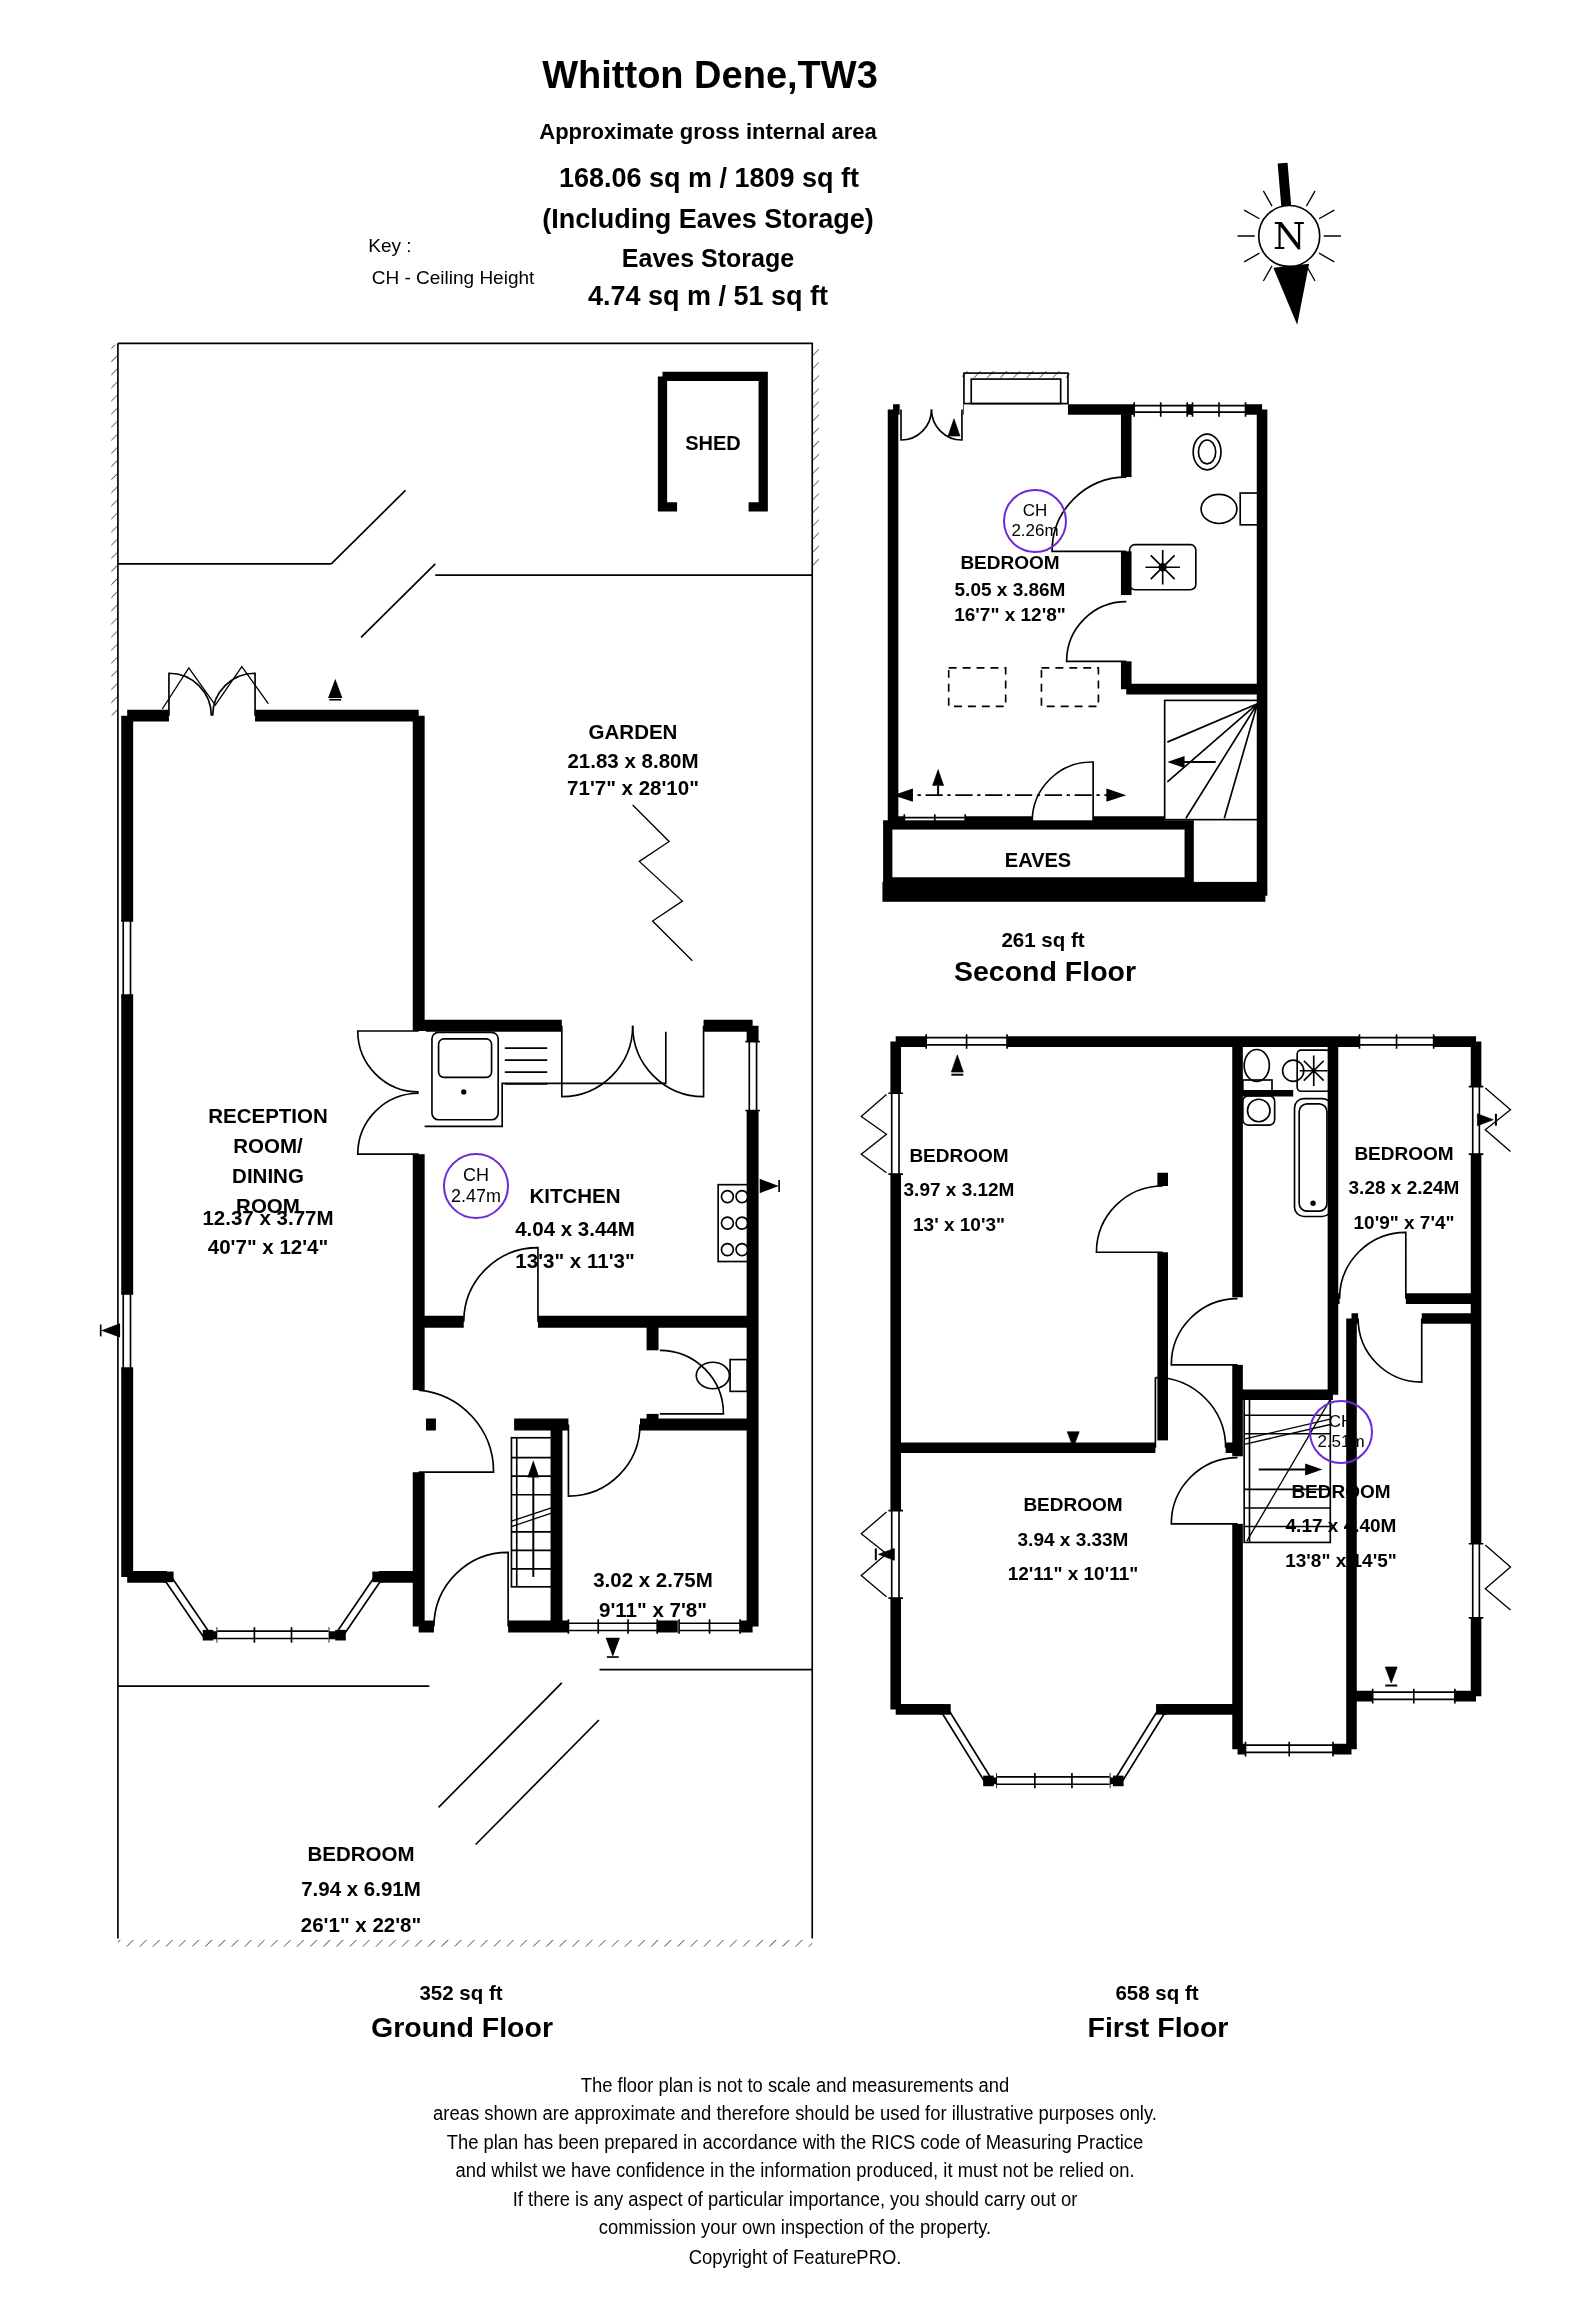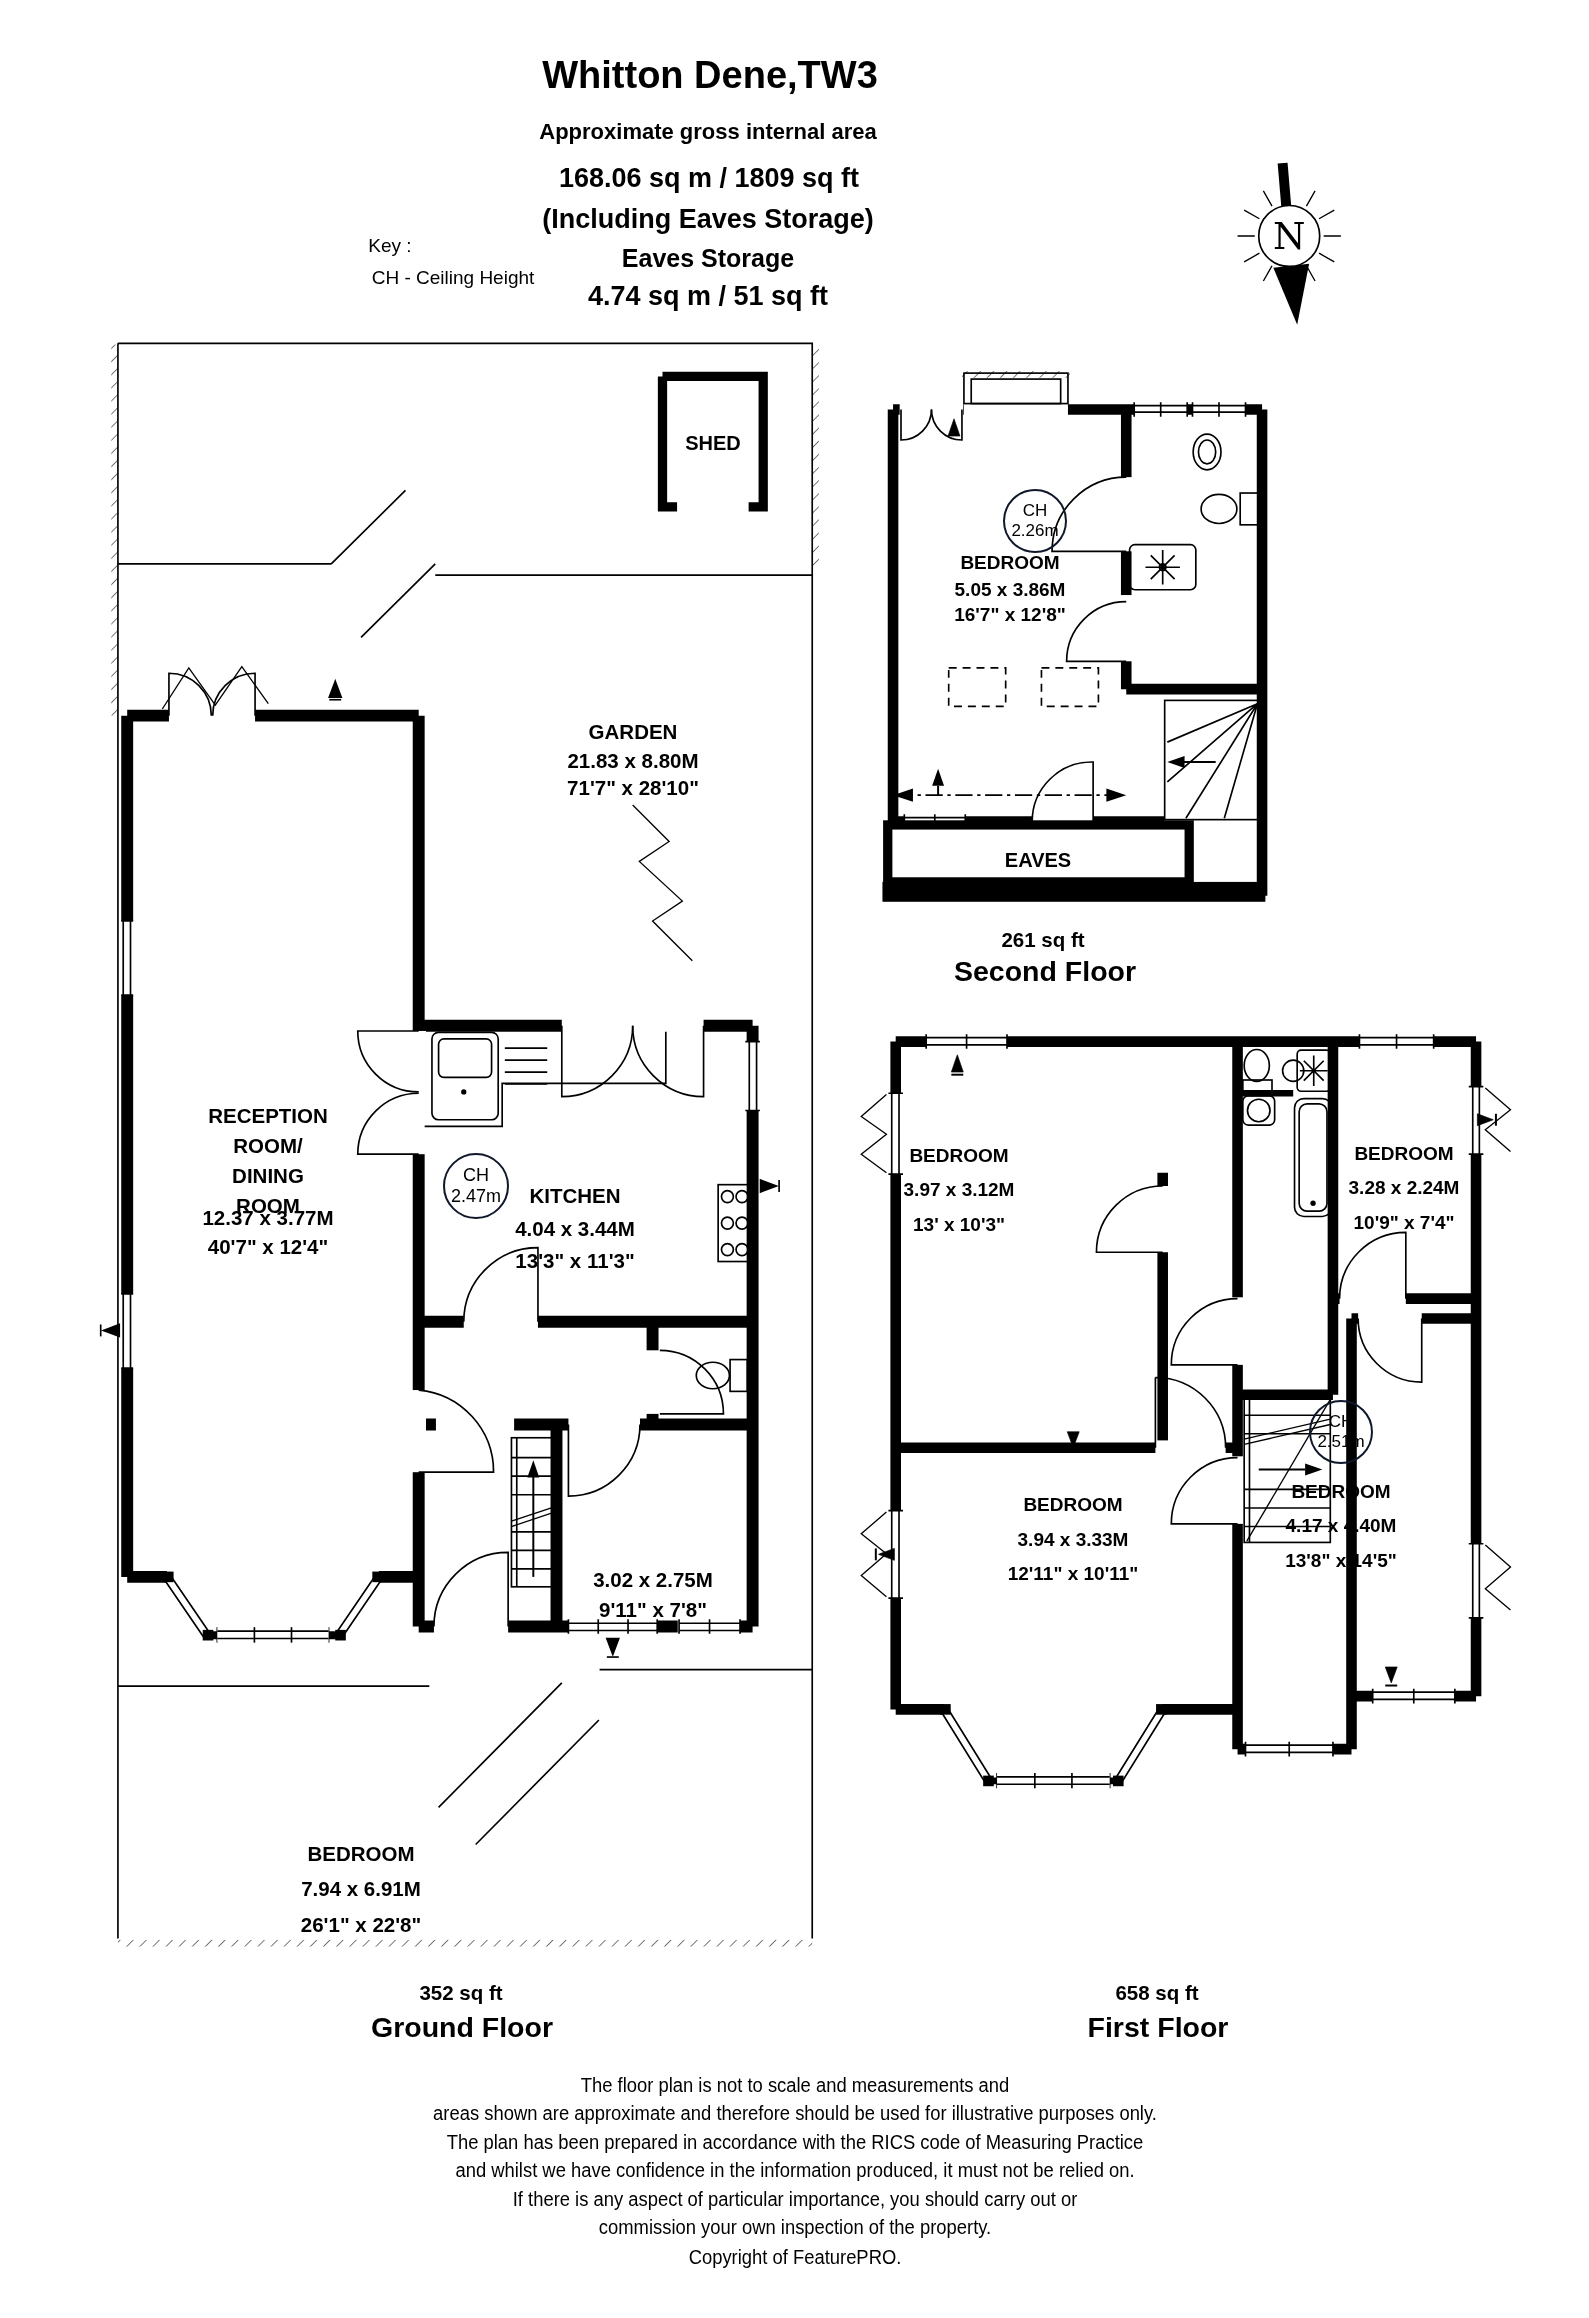--- a/index.html
+++ b/index.html
@@ -2,21 +2,21 @@
 <html style="font-size:10.6px"><head>
 <meta charset="utf-8">
 <style>
   html,body{margin:0;padding:0;}
   body{width:1590px;height:2319px;background:#ffffff;position:relative;
        font-family:"Liberation Sans", sans-serif;color:#000;}
   .lbl{position:absolute;transform:translate(-50%,-50%);text-align:center;
        white-space:nowrap;font-weight:bold;line-height:1.1;}
   .lbl.reg{font-weight:normal;}
   .pre{white-space:pre-line;margin-top:20px;}
-  .chcircle{position:absolute;transform:translate(-50%,-50%);border:2px solid #0f172a;
+  .chcircle{position:absolute;transform:translate(-50%,-50%);border:2px solid #6d28d9;
        border-radius:50%;display:flex;align-items:center;justify-content:center;
        text-align:center;font-weight:normal;white-space:pre-line;background:transparent;}
   .cond{transform:translate(-50%,-50%) scaleX(0.92);}
   svg{position:absolute;left:0;top:0;}
 </style>
 </head>
 <body>
 
 <svg width="1590" height="2319" viewBox="0 0 2400 3500">
   <defs>

